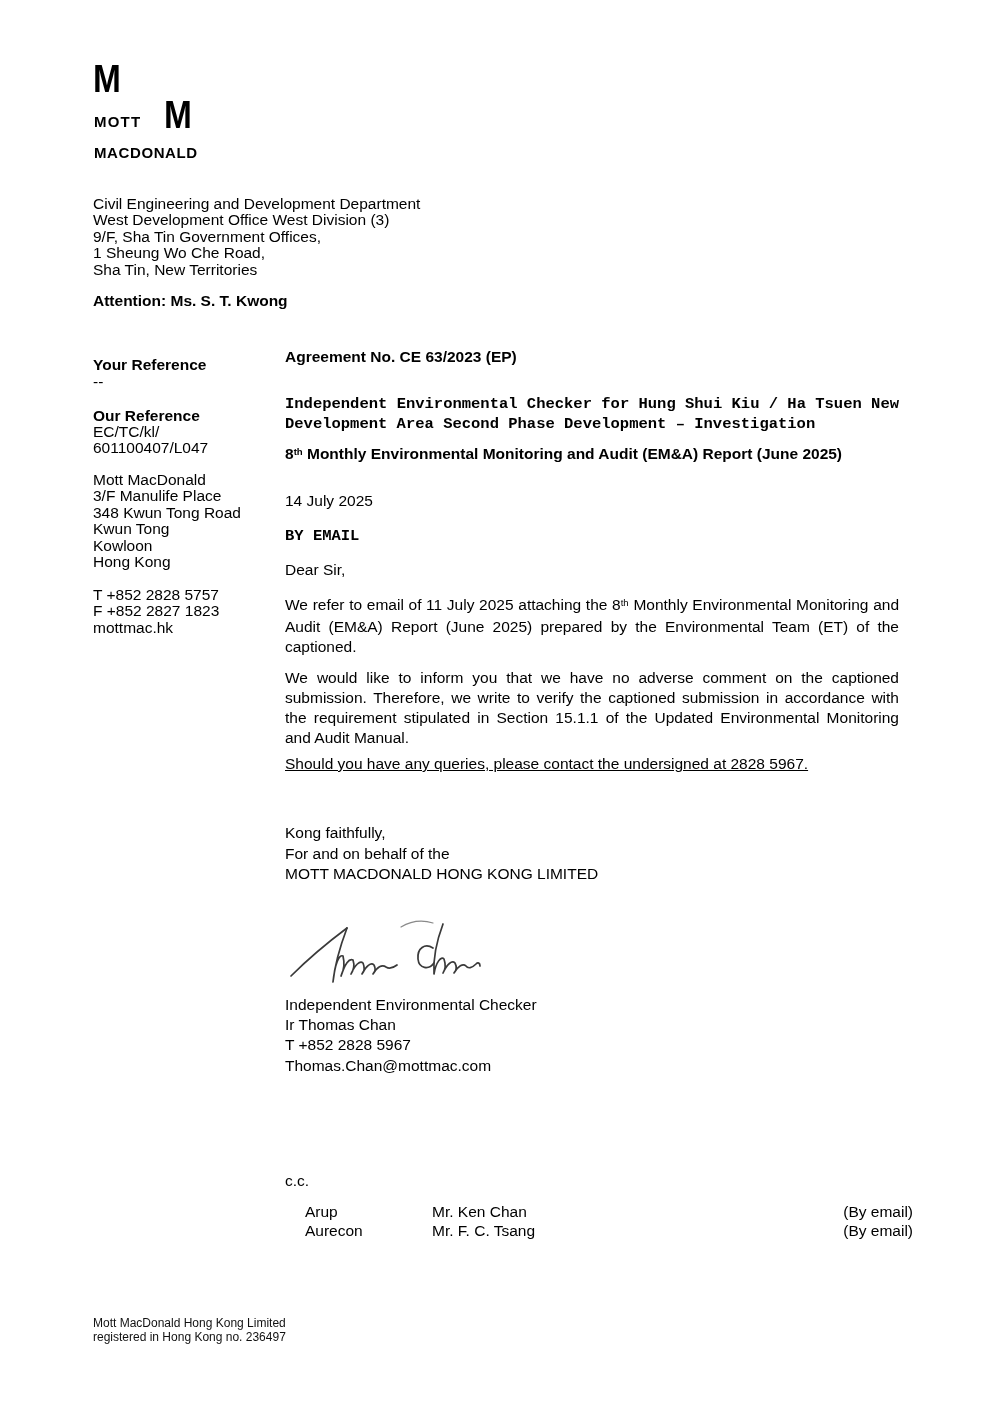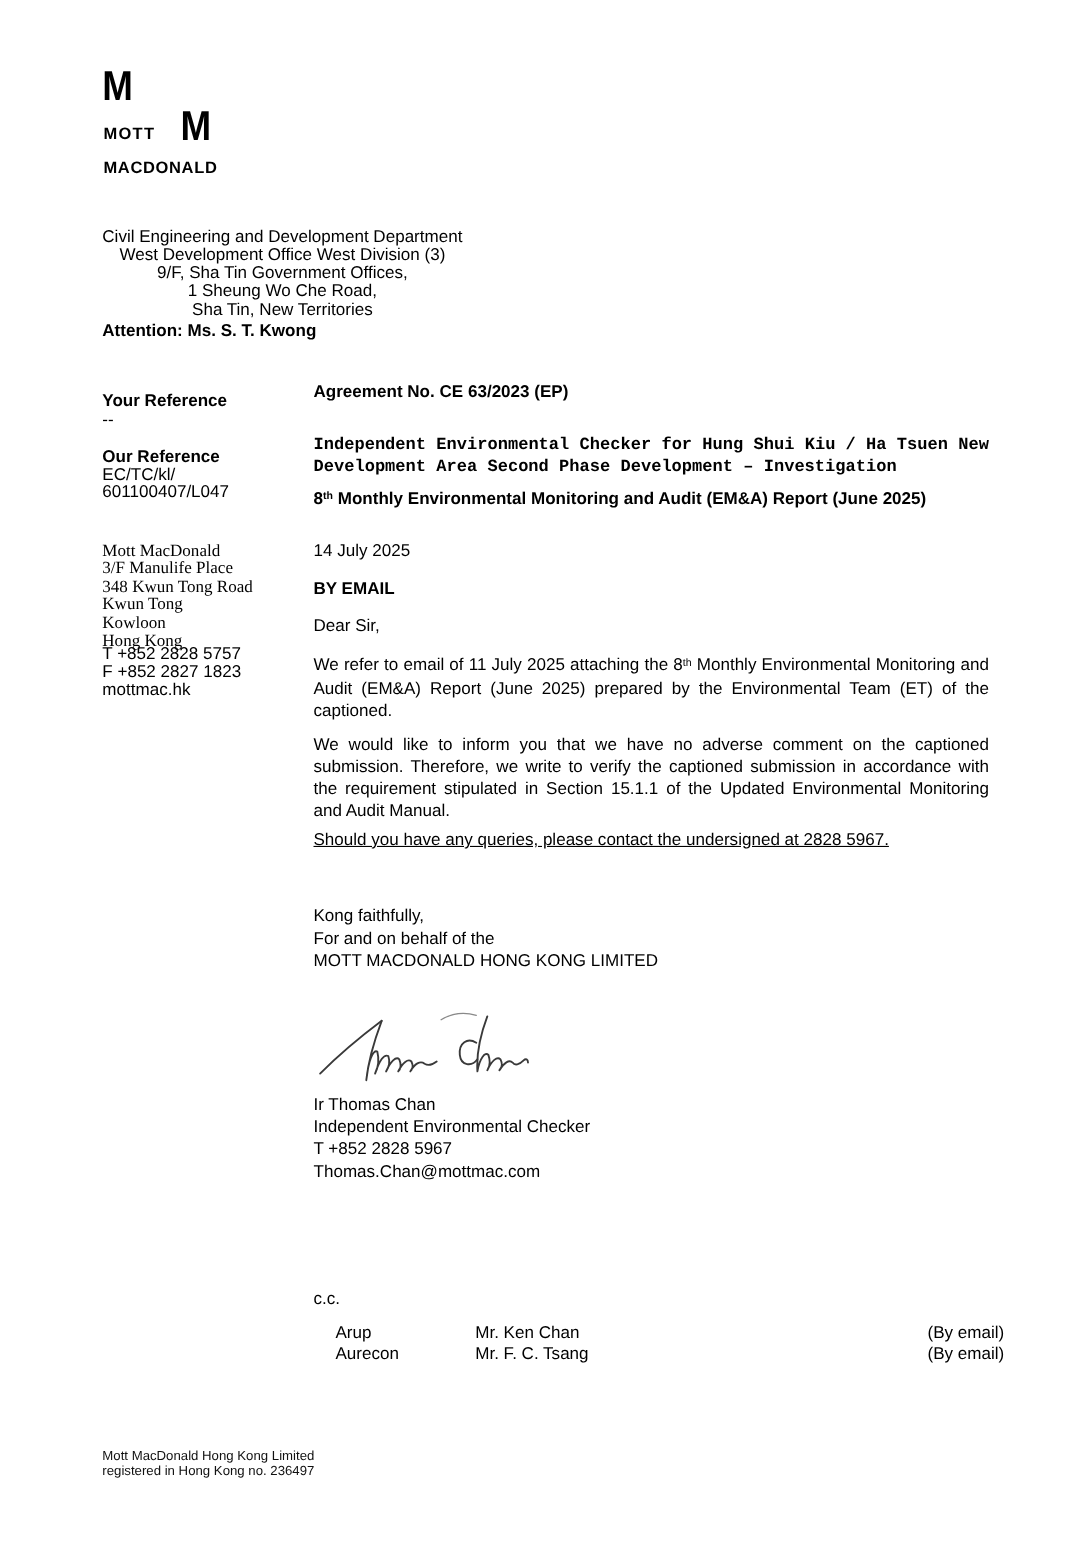--- a/index.html
+++ b/index.html
@@ -40,40 +40,40 @@
 </head>
 <body>
 
 <div class="abs" style="left:93px; top:60px;">
   <div class="logo-m" style="position:absolute; left:0; top:0;">M</div>
   <div class="logo-m" style="position:absolute; left:71px; top:36px;">M</div>
   <div class="logo-word" style="position:absolute; left:1px; top:54px;">MOTT</div>
   <div class="logo-word logo-word2" style="position:absolute; left:1px; top:85px;">MACDONALD</div>
 </div>
 
-<div class="abs fs lh-tight" style="left:93px; top:208px;text-align:center;">
+<div class="abs fs lh-tight" style="left:93px; top:196px;">
   <div>Civil Engineering and Development Department</div>
   <div>West Development Office West Division (3)</div>
   <div>9/F, Sha Tin Government Offices,</div>
   <div>1 Sheung Wo Che Road,</div>
   <div>Sha Tin, New Territories</div>
 </div>
 
 <div class="abs fs b" style="left:93px; top:292px;">Attention: Ms. S. T. Kwong</div>
 
 <div class="abs fs b" style="left:93px; top:356px;">Your Reference</div>
 <div class="abs fs" style="left:93px; top:373px;">--</div>
 
 <div class="abs fs b" style="left:93px; top:407px;">Our Reference</div>
 <div class="abs fs lh-tight" style="left:93px; top:424px;">
   <div>EC/TC/kl/</div>
   <div>601100407/L047</div>
 </div>
 
-<div class="abs fs lh-tight" style="left:93px; top:493px;font-family:Liberation Serif, serif;">
+<div class="abs fs lh-tight" style="left:93px; top:472px;">
   <div>Mott MacDonald</div>
   <div>3/F Manulife Place</div>
   <div>348 Kwun Tong Road</div>
   <div>Kwun Tong</div>
   <div>Kowloon</div>
   <div>Hong Kong</div>
 </div>
 
 <div class="abs fs lh-tight" style="left:93px; top:587px;">
   <div>T +852 2828 5757</div>
@@ -82,21 +82,21 @@
 </div>
 
 <div class="abs main-col fs b" style="top:348px;">Agreement No. CE 63/2023 (EP)</div>
 
 <div class="abs main-col fs b lh-body just" style="top:394px;font-family:Liberation Mono, monospace;">Independent Environmental Checker for Hung Shui Kiu / Ha Tsuen New Development Area Second Phase Development – Investigation</div>
 
 <div class="abs main-col fs b" style="top:445px;"><span>8</span><sup class="sp">th</sup><span> Monthly Environmental Monitoring and Audit (EM&amp;A) Report (June 2025)</span></div>
 
 <div class="abs main-col fs" style="top:492px;">14 July 2025</div>
 
-<div class="abs main-col fs b" style="top:527px;">BY EMAIL</div>
+<div class="abs main-col fs b" style="top:527px;font-family:Liberation Mono, monospace;">BY EMAIL</div>
 
 <div class="abs main-col fs" style="top:561px;">Dear Sir,</div>
 
 <div class="abs main-col fs lh-body just" style="top:595px;"><span>We refer to email of 11 July 2025 attaching the 8</span><sup class="sp">th</sup><span> Monthly Environmental Monitoring and Audit (EM&amp;A) Report (June 2025) prepared by the Environmental Team (ET) of the captioned.</span></div>
 
 <div class="abs main-col fs lh-body just" style="top:668px;">We would like to inform you that we have no adverse comment on the captioned submission. Therefore, we write to verify the captioned submission in accordance with the requirement stipulated in Section 15.1.1 of the Updated Environmental Monitoring and Audit Manual.</div>
 
 <div class="abs main-col fs lh-body" style="top:754px;text-decoration:underline;">Should you have any queries, please contact the undersigned at 2828 5967.</div>
 
 <div class="abs main-col fs" style="top:823px; line-height:20.5px;">
@@ -111,22 +111,22 @@
       <path d="M8,62 C26,44 48,26 64,14"></path>
       <path d="M64,14 C58,30 52,48 50,68 C52,50 56,40 60,42 C62,50 60,58 58,62 C62,50 66,44 70,46 C72,52 70,57 68,60 C72,51 77,46 80,49 C82,54 81,58 79,60 C83,52 88,48 91,51 C93,55 92,58 90,60 C94,53 99,50 103,53 C106,55 110,54 114,51"></path>
       <path d="M118,13 C128,7 140,6 150,9" stroke-width="1.2" opacity="0.6"></path>
       <path d="M150,34 C142,29 134,34 135,45 C136,55 146,56 151,49"></path>
       <path d="M160,10 C154,26 150,44 151,60 C153,48 158,42 161,45 C163,51 162,56 160,59 C164,50 169,46 172,49 C174,53 173,57 171,59 C175,52 180,49 183,52 C185,55 189,54 193,50 C195,48 197,49 197,52"></path>
     </g>
   </svg>
 </div>
 
 <div class="abs main-col fs" style="top:995px; line-height:20.2px;">
+  <div>Independent Environmental Checker</div>
   <div>Ir Thomas Chan</div>
-  <div>Independent Environmental Checker</div>
   <div>T +852 2828 5967</div>
   <div>Thomas.Chan@mottmac.com</div>
 </div>
 
 <div class="abs main-col fs" style="top:1172px;">c.c.</div>
 
 <div class="abs fs cc-row" style="top:1203px;">
   <span class="cc-org">Arup</span>
   <span class="cc-name">Mr. Ken Chan</span>
   <span class="cc-method">(By email)</span>

